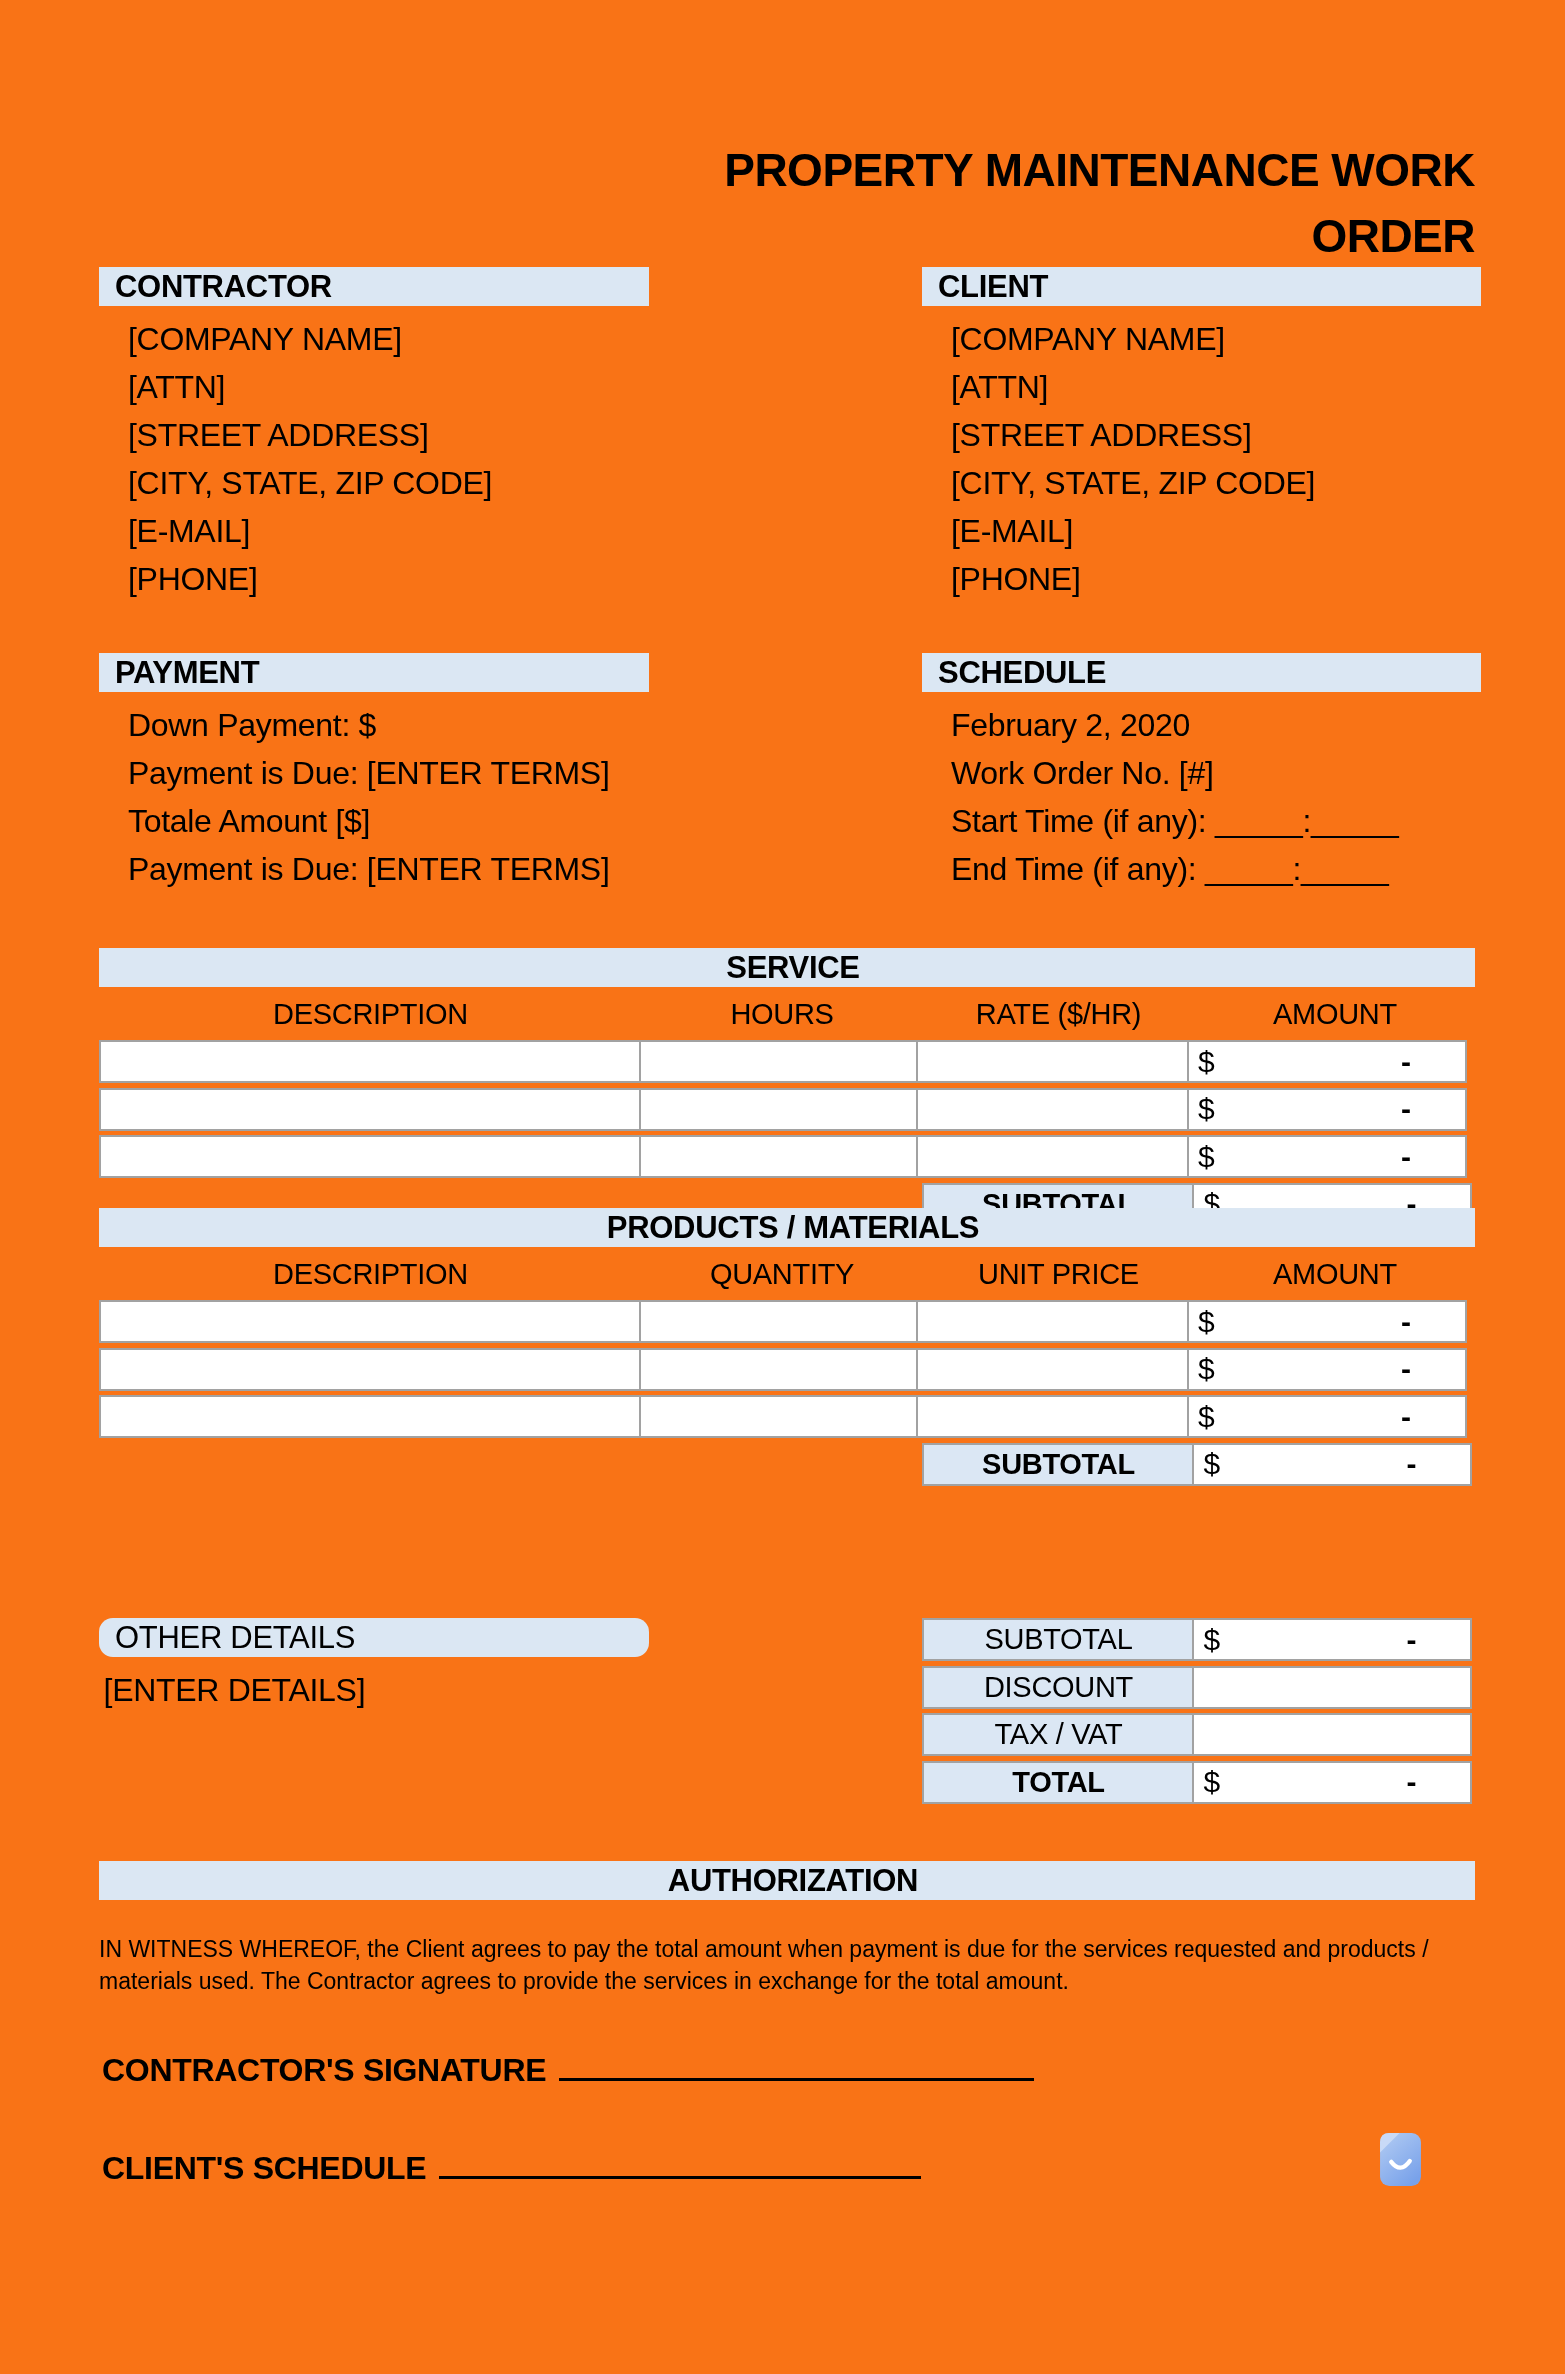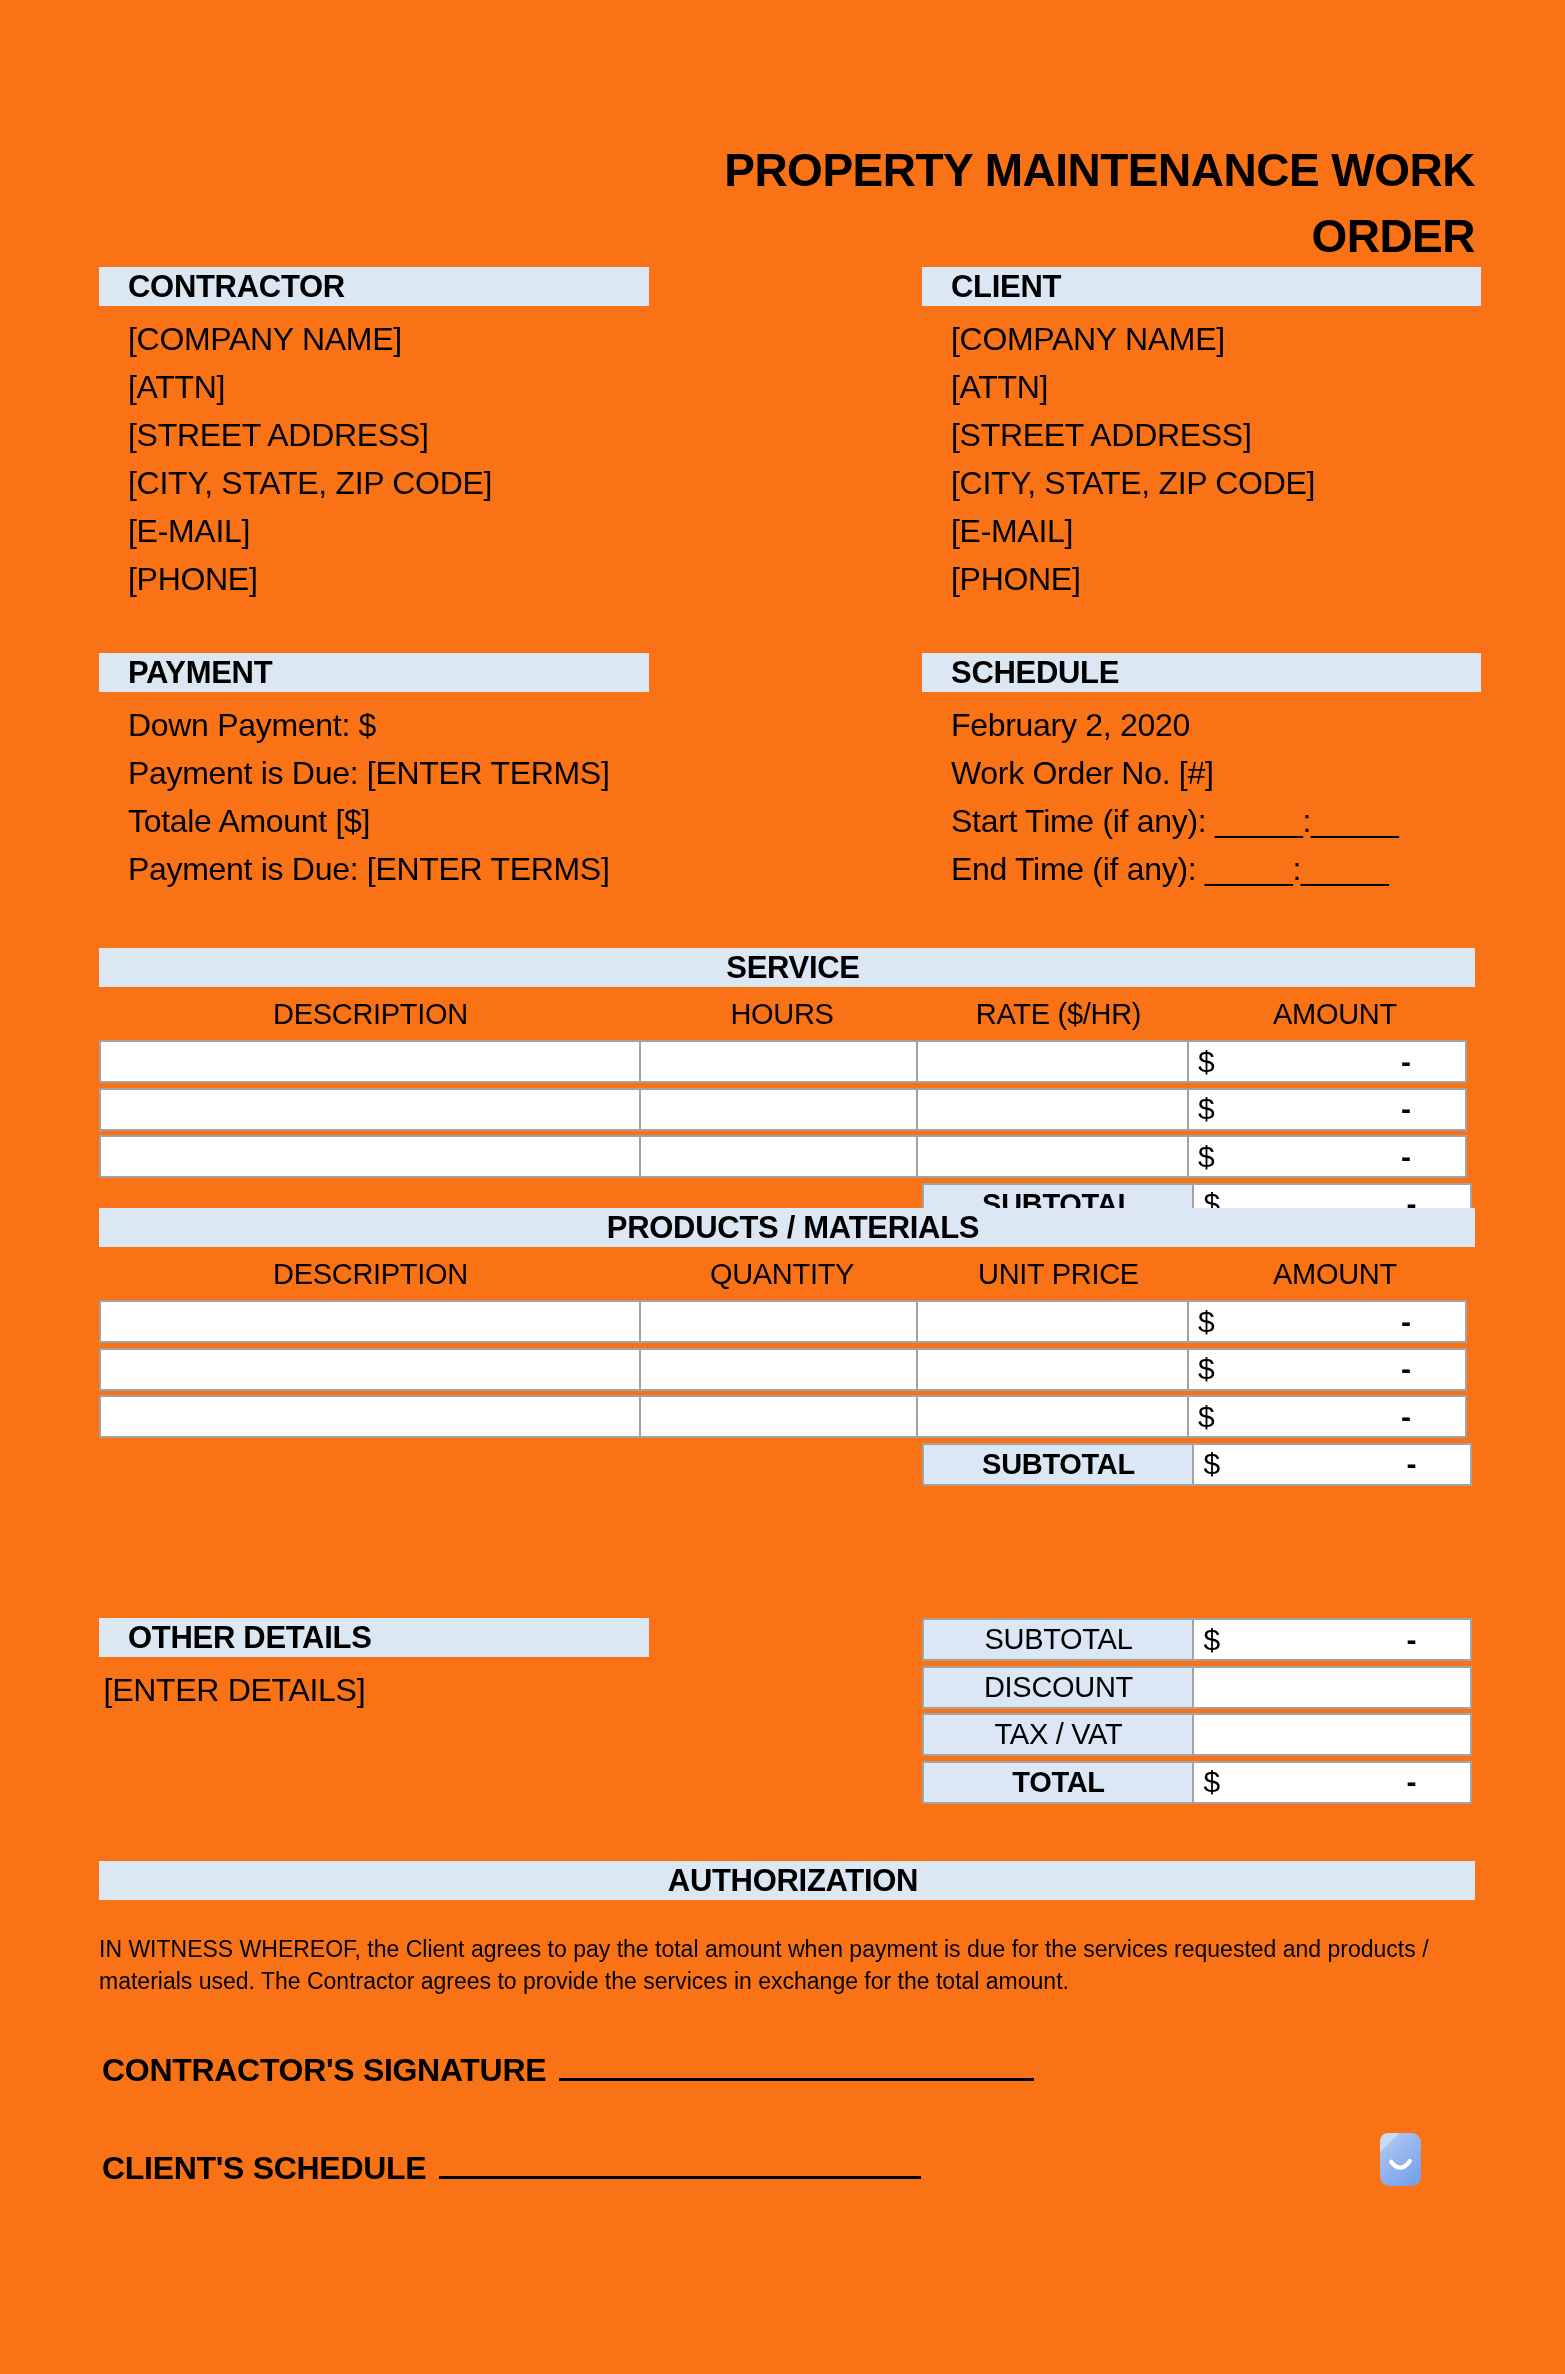--- a/index.html
+++ b/index.html
@@ -29,24 +29,24 @@
     letter-spacing: -0.5px;
   }
 
   
   .bar {
     height: 39px;
     background: #dbe7f3;
     font-size: 31px;
     font-weight: bold;
     line-height: 39px;
-    padding-left: 29px;
+    padding-left: 16px;
   }
   .bar--center { text-align: center; padding-left: 12px; }
-  .bar--normal { font-weight: bold; }
+  .bar--normal { font-weight: normal; border-radius: 14px; }
 
   
   .lines { margin-top: 9.3px; padding-left: 29px; }
   .line { font-size: 32px; line-height: 48px; white-space: nowrap; }
 
   
   .thead { display: flex; margin-top: 5.6px; height: 43px; align-items: center; }
   .thead > div { text-align: center; font-size: 29px; }
   .c1 { width: 543px; }
   .c2 { width: 280px; }

